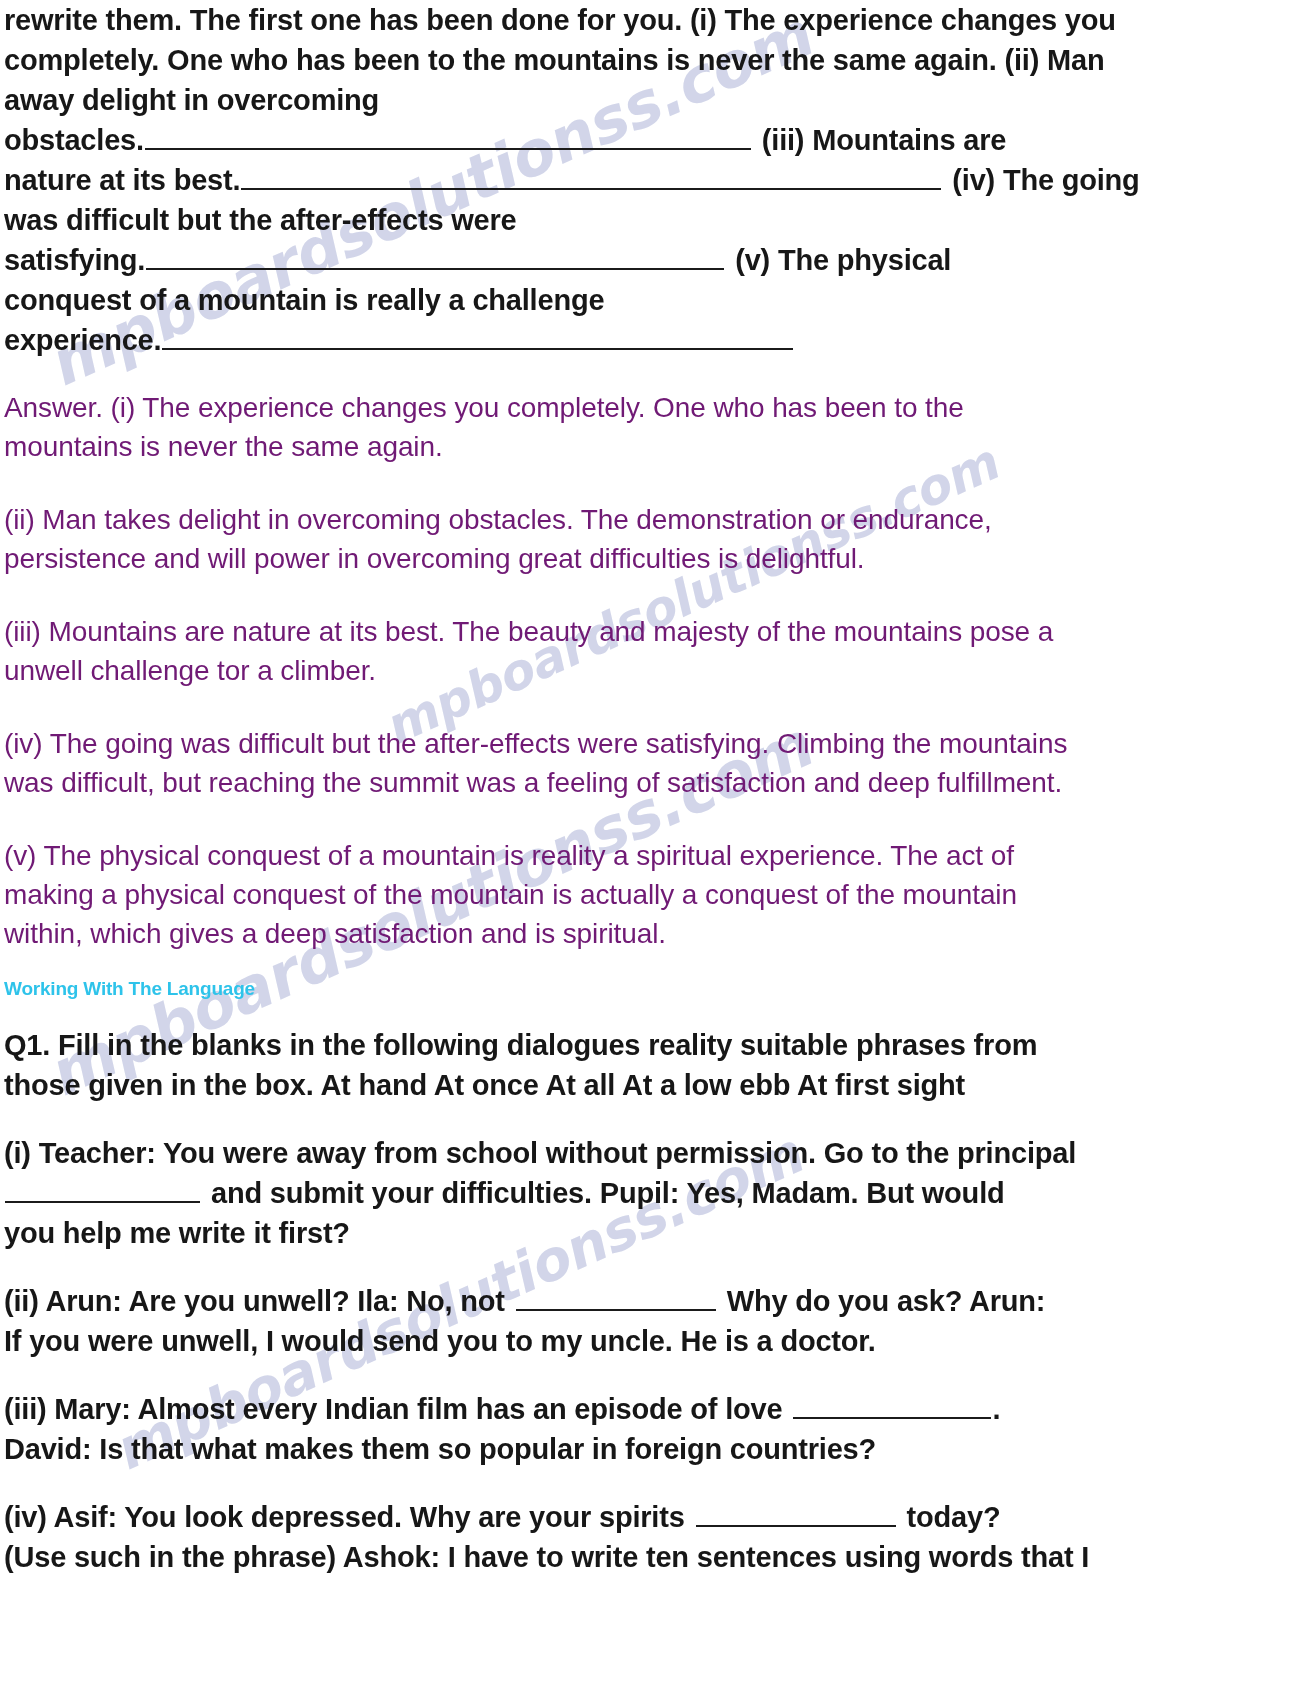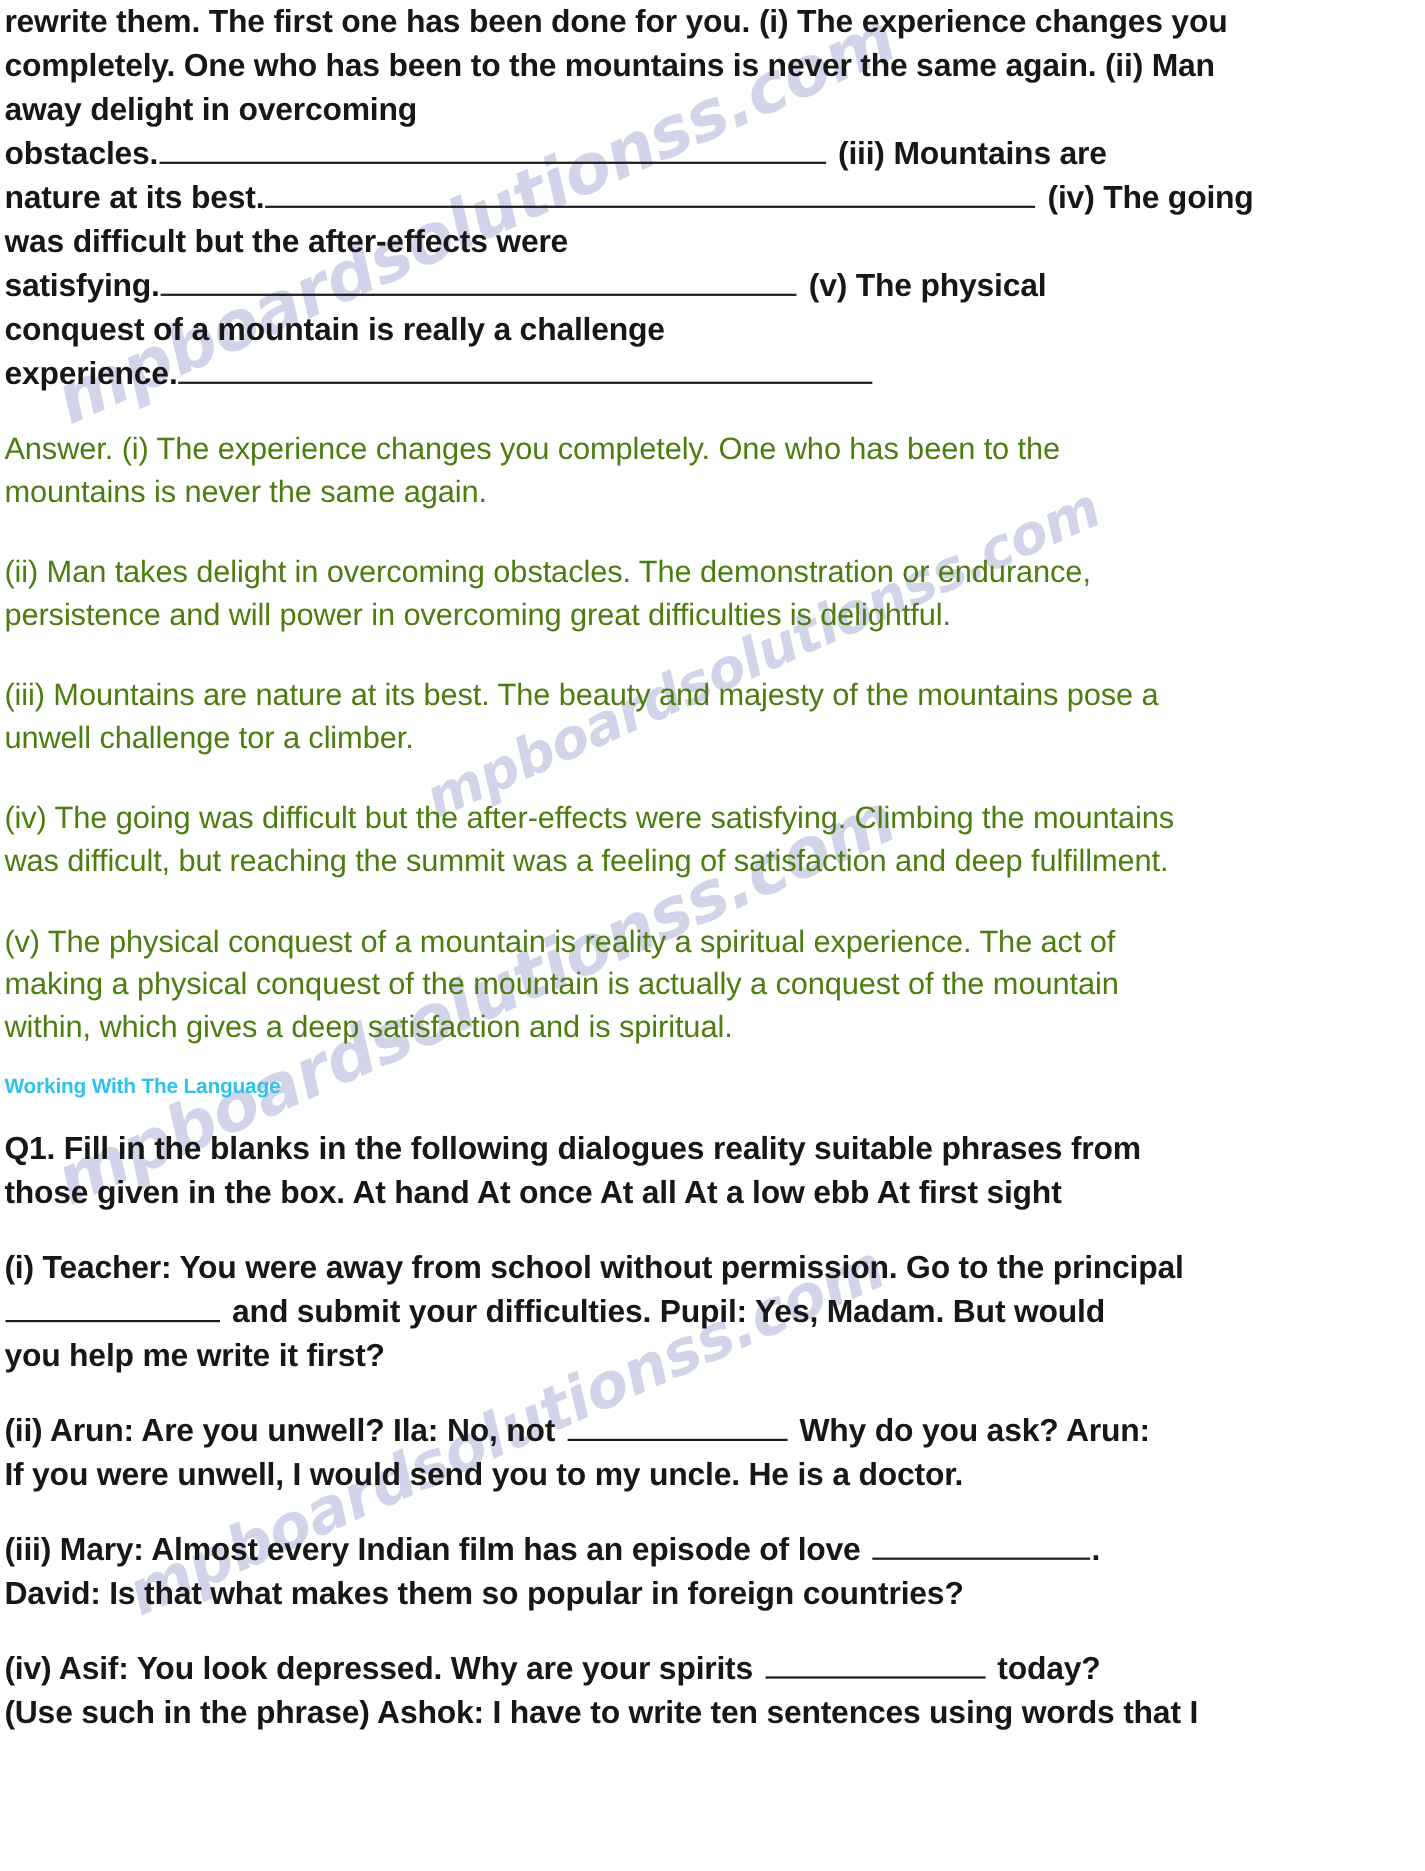--- a/index.html
+++ b/index.html
@@ -62,21 +62,21 @@
   }
   .q-block .ln {
     display: block;
     white-space: nowrap;
   }
 
   .ans {
     font-weight: 400;
     font-size: 28px;
     line-height: 39px;
-    color: #4d7c0f;
+    color: #701a75;
     margin: 0;
     letter-spacing: -0.1px;
   }
   .ans .ln { display: block; white-space: nowrap; }
 
   .gap-sm { height: 16px; }
   .gap-md { height: 28px; }
   .gap-lg { height: 34px; }
 
   .section-head {

